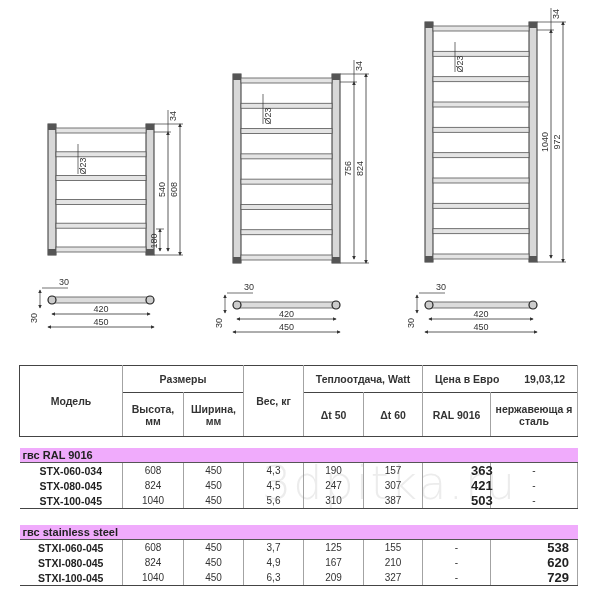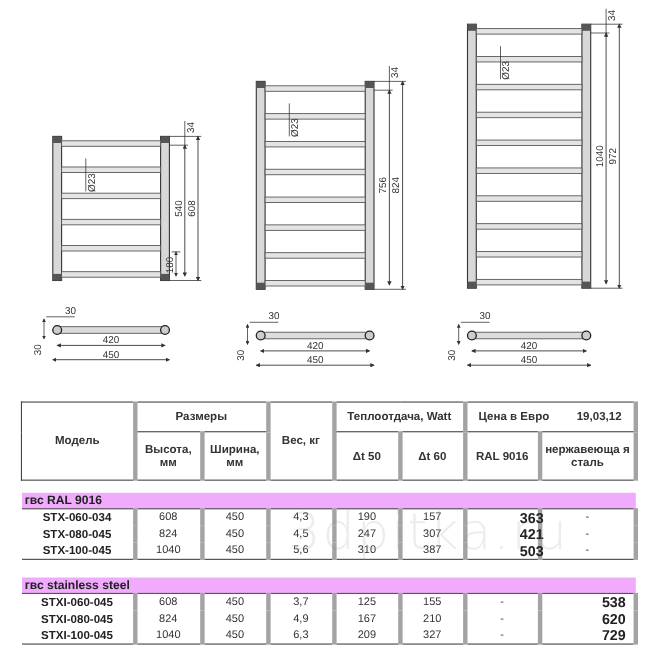--- a/index.html
+++ b/index.html
@@ -5,21 +5,21 @@
   html, body { margin: 0; padding: 0; background: #ffffff; }
   body { width: 600px; height: 596px; position: relative; overflow: hidden;
          font-family: "Liberation Sans", sans-serif; color: #222; }
   #drawings { position: absolute; left: 0; top: 0; width: 600px; height: 350px; }
   #drawings text { font-family: "Liberation Sans", sans-serif; font-size: 9px; fill: #333; }
   .tbl { position: absolute; left: 19px; top: 365px; width: 558px; border-collapse: collapse;
          font-size: 10px; table-layout: fixed; }
   .tbl td, .tbl th { padding: 0; text-align: center; vertical-align: middle; }
   .hdr th { font-weight: bold; font-size: 10.5px; color: #333; }
   .bl { border-left: 1px solid #444; }
-  .br { border-right: 4px solid #a3a3a3; margin-top: 40px; }
+  .br { border-right: 1px solid #a3a3a3; margin-top: 40px; }
   .bt { border-top: 1px solid #444; }
   .bb { border-bottom: 1px solid #444; }
   .gap td { height: 11px; border: none; }
   .section td { background: #f0abfc; text-align: left; font-weight: bold; font-size: 11px;
                 padding-left: 3px; height: 14px; color: #222; border-bottom: 1px solid #555; }
   .row td { height: 15px; font-size: 10px; color: #333; }
   .row td.model { font-weight: bold; font-size: 10.5px; color: #222; }
   .row td.price { font-weight: bold; font-size: 13px; color: #222; padding-left: 48px; }
   .watermark { position: absolute; left: 262px; top: 456px; font-size: 46px; color: rgba(150,150,150,0.18);
                letter-spacing: 2px; font-family: "DejaVu Sans", sans-serif; font-weight: 300; pointer-events: none; }

